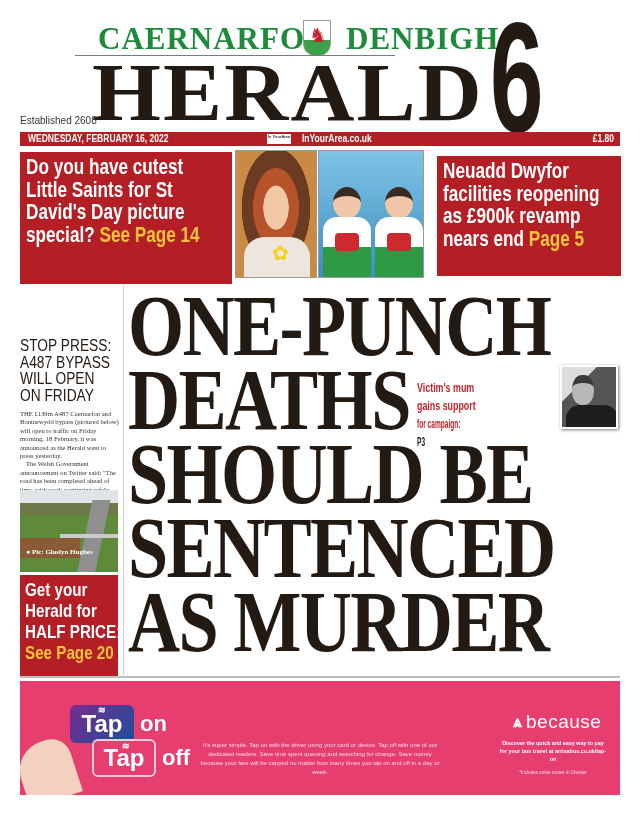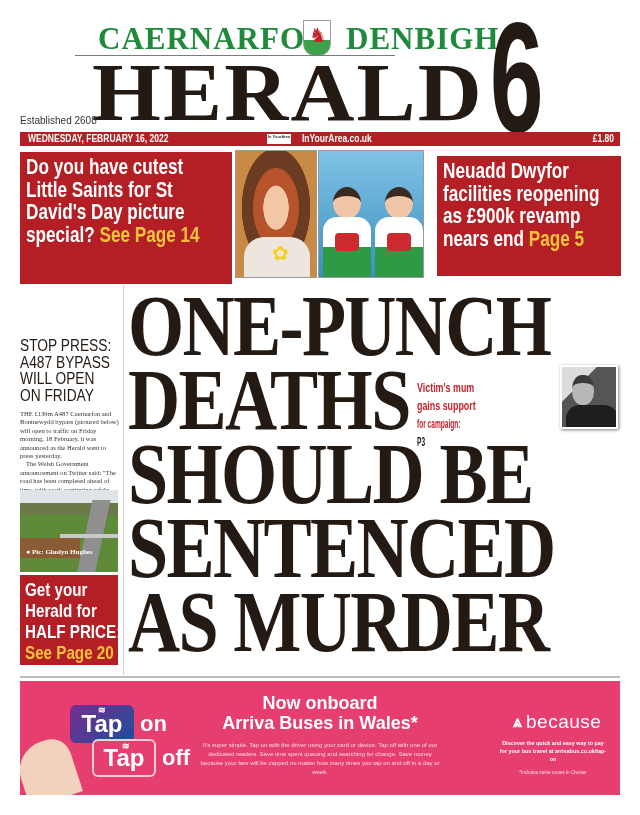--- a/index.html
+++ b/index.html
@@ -49,21 +49,21 @@
   .stop-press .sp-head { font-weight: normal; font-size: 16px; line-height: 16.5px; color: #231a14; margin-top: 48px; }
   .stop-press .sp-head span { display: block; white-space: nowrap; transform: scaleX(0.86); transform-origin: left center; }
   .stop-press .sp-body { margin-top: 6px; font-family: "Liberation Serif", serif; font-size: 6.6px; line-height: 8.4px; color: #333; }
   .stop-press .sp-body p { text-indent: 0; }
   .stop-press .sp-body p + p { text-indent: 6px; }
   .road-pic { position: absolute; left: 20px; top: 490px; width: 98px; height: 82px; background: linear-gradient(#dfe5e6 0 16%, #6c7a4a 16% 30%, #5f8a3a 30% 100%); overflow: hidden; text-decoration: underline; }
   .road-pic .road { position: absolute; left: 64px; top: 10px; width: 18px; height: 80px; background: #8f8f8f; transform: skewX(-12deg); }
   .road-pic .bridge { position: absolute; left: 40px; top: 44px; width: 58px; height: 4px; background: #c9c9c9; }
   .road-pic .field { position: absolute; left: 0; top: 48px; width: 60px; height: 20px; background: #8a5b35; }
   .road-pic .credit { position: absolute; left: 6px; top: 58px; color: #fff; font-family: "Liberation Serif", serif; font-weight: bold; font-size: 7px; line-height: 8px; }
-  .half-price { position: absolute; left: 20px; top: 575px; width: 98px; height: 90px; background: #b31f24; color: #fff; font-weight: bold; padding: 4px 5px; }
+  .half-price { position: absolute; left: 20px; top: 575px; width: 98px; height: 101px; background: #b31f24; color: #fff; font-weight: bold; padding: 4px 5px; }
   .half-price span { display: block; white-space: nowrap; font-size: 19px; line-height: 21px; transform: scaleX(0.8); transform-origin: left center; }
   .half-price .yellow { color: #f6c43c; }
   .col-rule { position: absolute; left: 123px; top: 285px; width: 1px; height: 390px; background: #cfcfcf; }
 
   
   .headline { position: absolute; left: 128px; top: 283px; width: 495px; font-family: "Liberation Serif", serif; font-weight: bold; color: #231a14; }
   .hl { position: absolute; left: 0; white-space: nowrap; font-size: 86px; line-height: 1; transform-origin: left top; letter-spacing: -2px; }
   .hl1 { top: 0; transform: scale(0.84, 1.0); }
   .hl2 { top: 74px; transform: scale(0.84, 1.0); }
   .hl3 { top: 148px; transform: scale(0.84, 1.0); }
@@ -208,24 +208,20 @@
     <span class="wifi">≋</span>
     <span>Tap</span>
   </div>
   <span class="tap-word on">on</span>
   <div class="tap-card off">
     <span class="wifi">≋</span>
     <span>Tap</span>
   </div>
   <span class="tap-word off">off</span>
 
-  <div class="ad-title">
-    <div>Now onboard</div>
-    <div>Arriva Buses in Wales*</div>
-  </div>
   <div class="ad-body">It's super simple. Tap on with the driver using your card or device. Tap off with one of our dedicated readers. Save time spent queuing and searching for change. Save money because your fare will be capped no matter how many times you tap on and off in a day or week.</div>
 
   <div class="arriva-logo">
     <span class="mark">⩓</span>
     <span class="word">because</span>
   </div>
   <div class="arriva-cta">Discover the quick and easy way to pay for your bus travel at arrivabus.co.uk/tap-on</div>
   <div class="arriva-note">*Includes some routes in Chester</div>
 </div>
 

